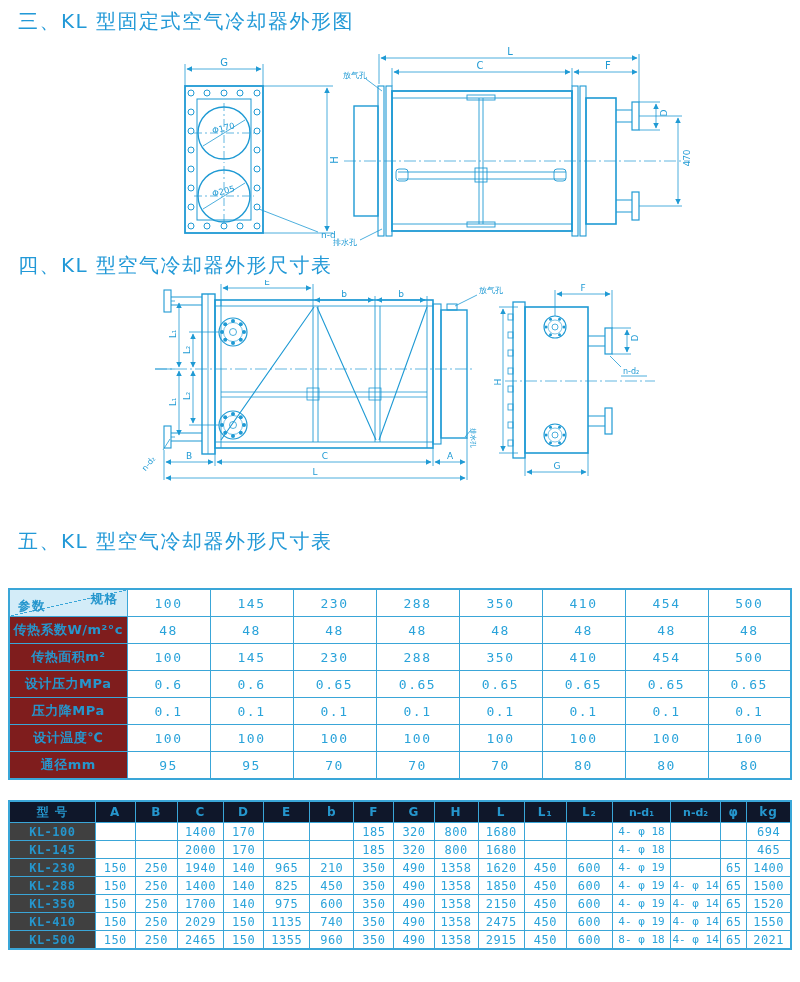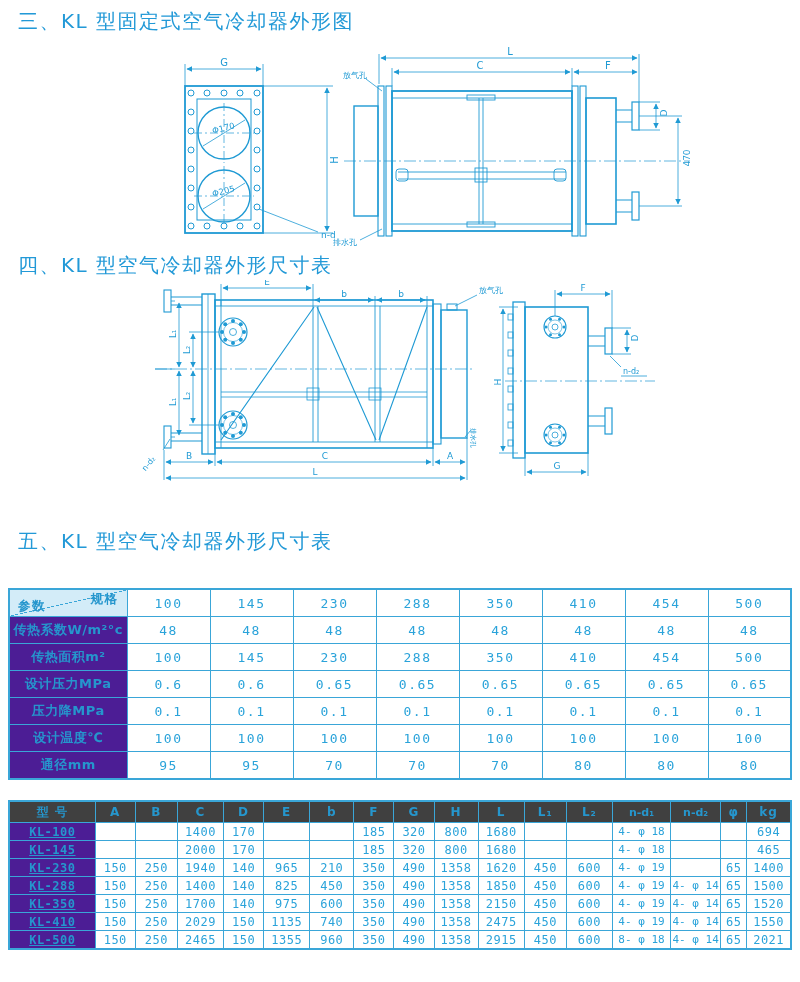--- a/index.html
+++ b/index.html
@@ -19,39 +19,39 @@
   .tblwrap{position:absolute;left:8px;width:784px;}
   #t1wrap{top:588px;}
   #t2wrap{top:800px;}
   table{border-collapse:collapse;width:100%;table-layout:fixed;border:2px solid #3aa6d8;}
   td{border:1px solid #3aa6d8;text-align:center;color:#2aa3da;overflow:hidden;white-space:nowrap;}
   #spec-table td{
     font-size:13px;padding:4px 0;letter-spacing:1.5px;
     font-family:"DejaVu Sans Mono",monospace;
   }
   #spec-table td.lbl{
-    background:#4c1d95;font-family:"DejaVu Sans",sans-serif;font-weight:bold;
+    background:#7f1d1d;font-family:"DejaVu Sans",sans-serif;font-weight:bold;
     font-size:13px;letter-spacing:0.5px;color:#2596cd;
   }
   #spec-table td.corner{background:
     linear-gradient(to bottom right, rgba(0,0,0,0) 49.4%, #3aa6d8 49.4%, #3aa6d8 50.6%, rgba(0,0,0,0) 50.6%) #d3ecf8;
     position:relative;height:26px;padding:0;
   }
   .c-tr{position:absolute;top:1px;right:8px;font-size:12.5px;font-weight:bold;color:#2596cd;font-family:"DejaVu Sans",sans-serif;}
   .c-bl{position:absolute;bottom:1px;left:8px;font-size:12.5px;font-weight:bold;color:#2596cd;font-family:"DejaVu Sans",sans-serif;text-align:center;}
   #dim-table td{
     font-size:12px;padding:1.5px 0;letter-spacing:0.5px;
     font-family:"DejaVu Sans Mono",monospace;
   }
   #dim-table td.hd{
-    background:#404040;font-weight:bold;color:#2596cd;
+    background:#0f172a;font-weight:bold;color:#2596cd;
     font-family:"DejaVu Sans",sans-serif;letter-spacing:1px;
   }
   #dim-table td.lbl{
-    background:#4c1d95;font-weight:bold;color:#2596cd;letter-spacing:0.5px;text-decoration:underline;
+    background:#404040;font-weight:bold;color:#2596cd;letter-spacing:0.5px;
   }
   #dim-table td:nth-child(14),#dim-table td:nth-child(15){font-size:11px;letter-spacing:0;}
 </style>
 </head>
 <body>
 
 <div class="sec-title" style="top:8px;">三、KL 型固定式空气冷却器外形图</div>
 <div class="sec-title" style="top:252px;">四、KL 型空气冷却器外形尺寸表</div>
 <div class="sec-title" style="top:528px;">五、KL 型空气冷却器外形尺寸表</div>
 

